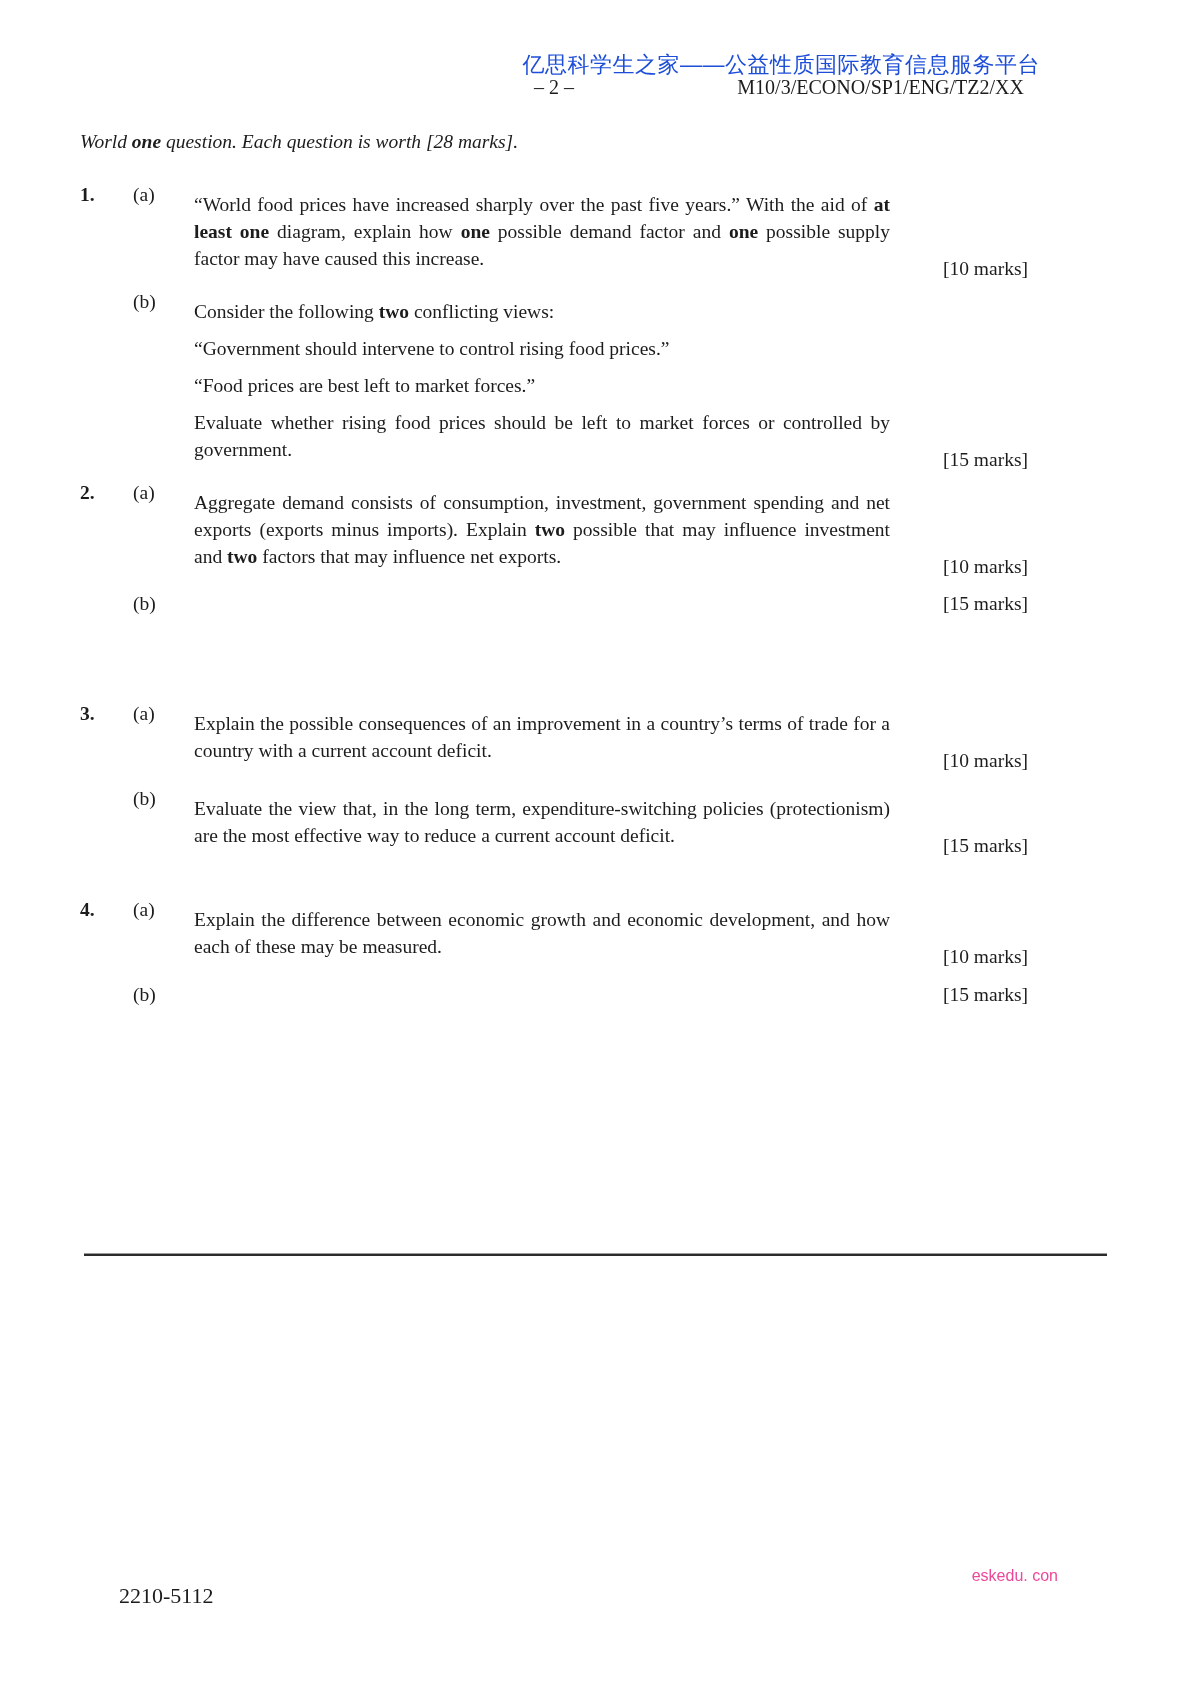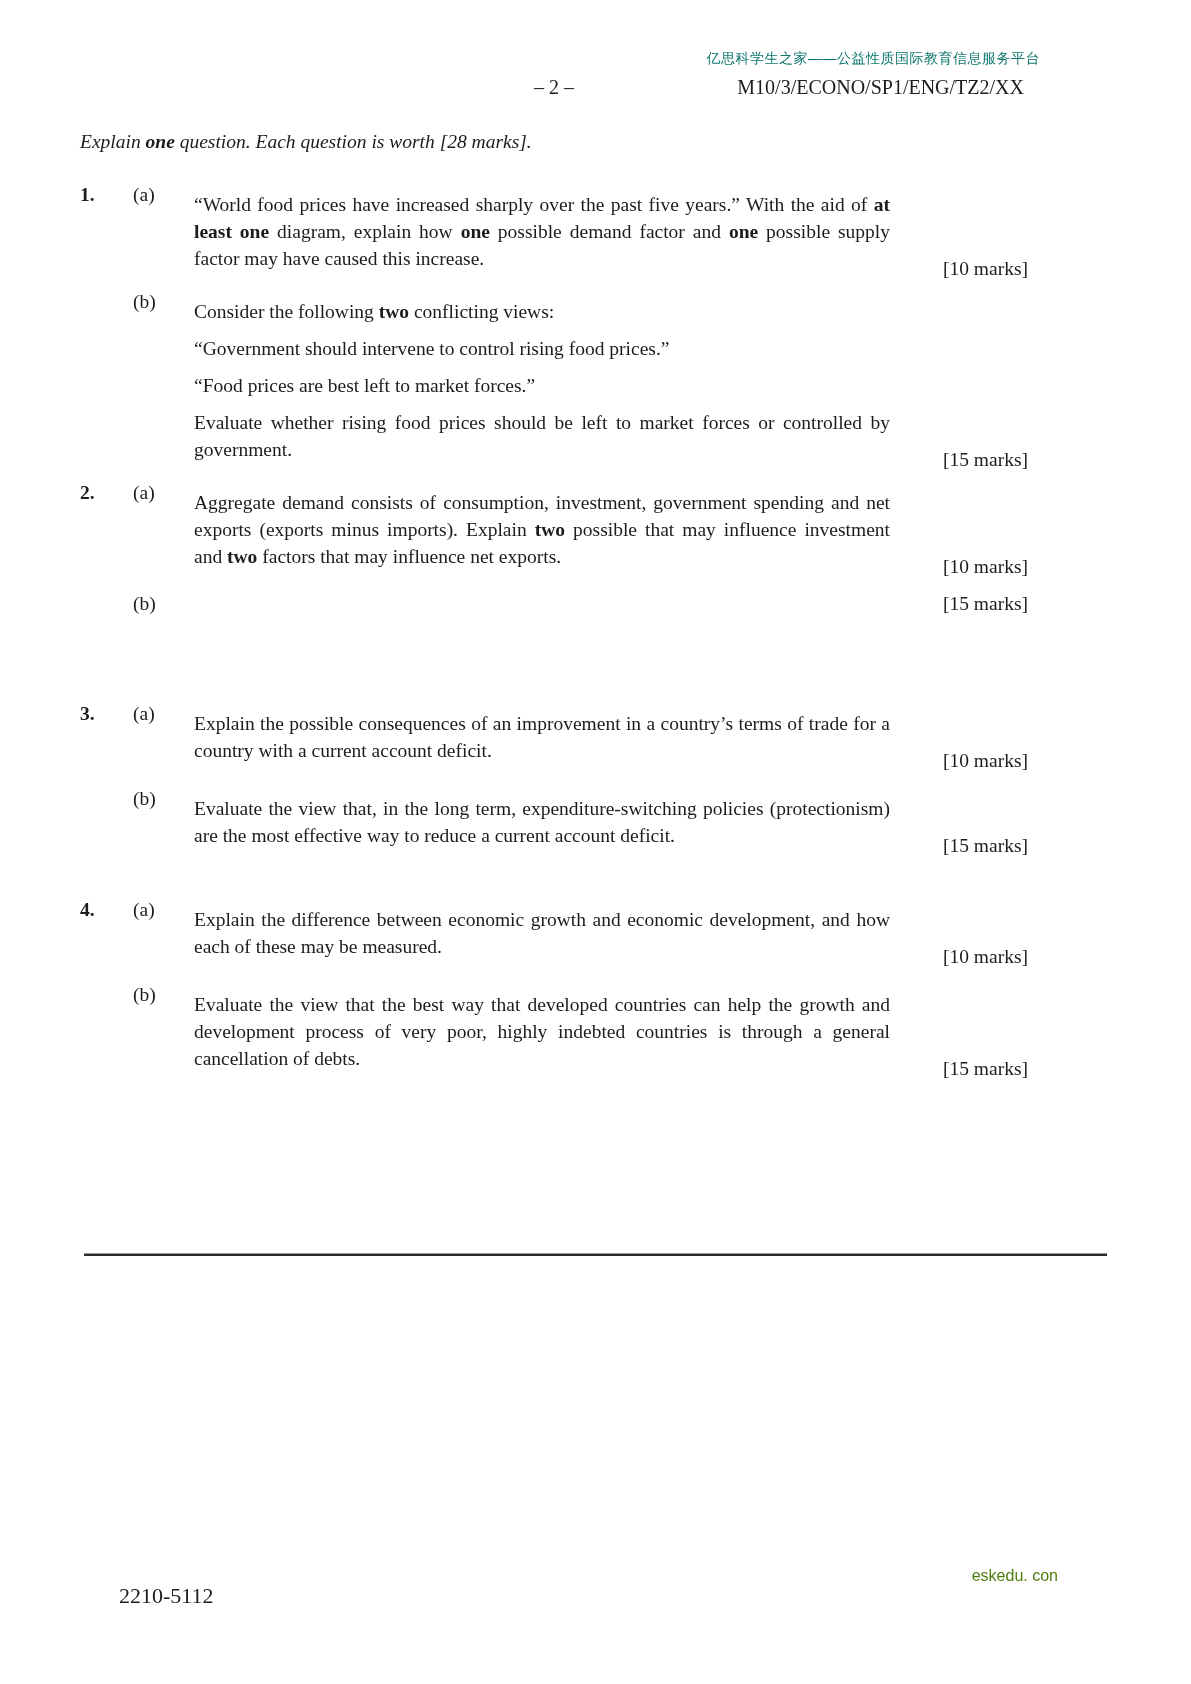--- a/index.html
+++ b/index.html
@@ -12,22 +12,22 @@
     font-family: "Liberation Serif", serif;
     color: #1c1c1c;
     margin: 0 auto;
     overflow: hidden;
   }
   .cn-watermark {
     position: absolute;
     top: 50px;
     right: 151px;
     font-family: "Liberation Sans", sans-serif;
-    font-size: 14px;
-    color: #0f766e;
+    font-size: 22px;
+    color: #1d4ed8;
     letter-spacing: 0.5px;
     white-space: nowrap;
   }
   .header-row {
     position: absolute;
     top: 76px;
     left: 80px;
     right: 163px;
     height: 26px;
     font-size: 20px;
@@ -84,21 +84,21 @@
     top: 1583px;
     font-size: 22px;
     margin-left: 39px;
   }
   .site-watermark {
     position: absolute;
     right: 133px;
     top: 1567px;
     font-family: "Liberation Sans", sans-serif;
     font-size: 16px;
-    color: #4d7c0f;
+    color: #ec4899;
     white-space: nowrap;
   }
   
   #q1a { top: 181px; }
   #q1b { top: 288px; }
   #q2a { top: 479px; }
   #q2b { top: 590px; }
   #q3a { top: 700px; }
   #q3b { top: 785px; }
   #q4a { top: 896px; }
@@ -109,21 +109,21 @@
 
 <div class="page">
 
   <div class="cn-watermark">亿思科学生之家——公益性质国际教育信息服务平台</div>
 
   <div class="header-row">
     <div class="page-number">– 2 –</div>
     <div class="exam-code">M10/3/ECONO/SP1/ENG/TZ2/XX</div>
   </div>
 
-  <div class="instruction"><span>Explain </span><strong>one</strong><span> question.  Each question is worth [28 marks].</span></div>
+  <div class="instruction"><span>World </span><strong>one</strong><span> question.  Each question is worth [28 marks].</span></div>
 
   <div class="qpart" id="q1a">
     <div class="qnum">1.</div>
     <div class="qletter">(a)</div>
     <div class="qbody">
       <p><span>“World food prices have increased sharply over the past five years.”  With the aid of </span><strong>at least one</strong><span> diagram, explain how </span><strong>one</strong><span> possible demand factor and </span><strong>one</strong><span> possible supply factor may have caused this increase.</span></p>
     </div>
     <div class="qmarks">[10 marks]</div>
   </div>
 
@@ -177,23 +177,20 @@
     <div class="qletter">(a)</div>
     <div class="qbody">
       <p><span>Explain the difference between economic growth and economic development, and how each of these may be measured.</span></p>
     </div>
     <div class="qmarks">[10 marks]</div>
   </div>
 
   <div class="qpart" id="q4b">
     <div class="qnum"></div>
     <div class="qletter">(b)</div>
-    <div class="qbody">
-      <p><span>Evaluate the view that the best way that developed countries can help the growth and development process of very poor, highly indebted countries is through a general cancellation of debts.</span></p>
-    </div>
     <div class="qmarks">[15 marks]</div>
   </div>
 
   <div class="divider"></div>
 
   <div class="paper-code">2210-5112</div>
 
   <div class="site-watermark">eskedu. con</div>
 
 </div>

